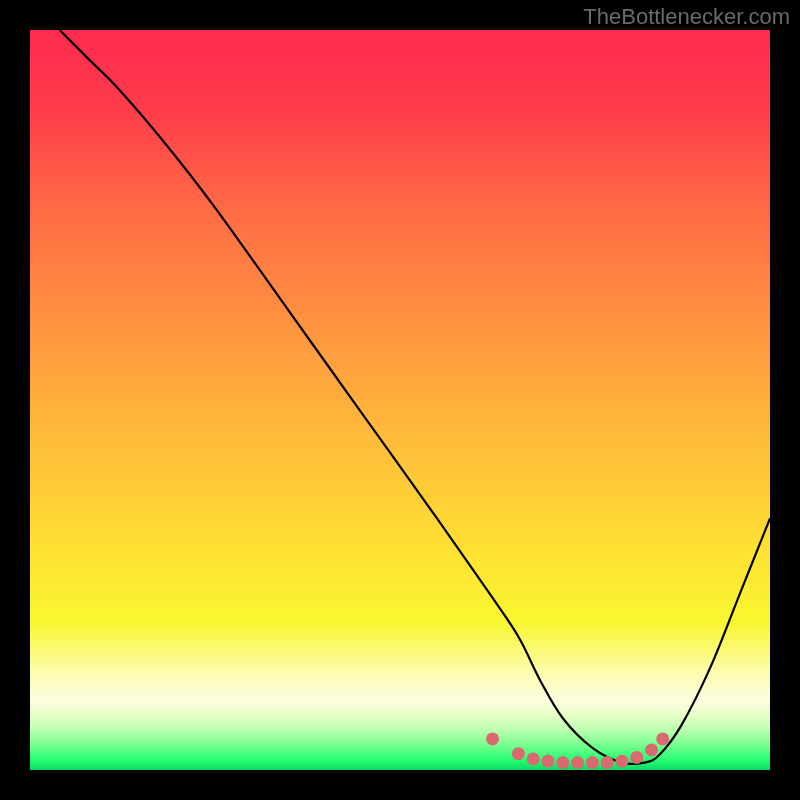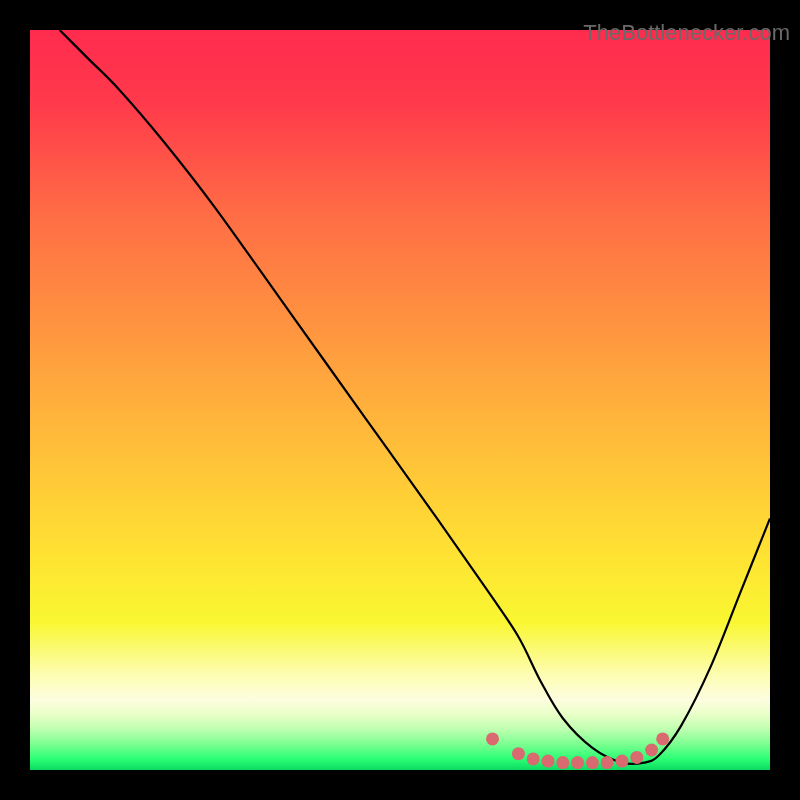--- a/index.html
+++ b/index.html
@@ -6,21 +6,21 @@
     margin: 0;
     padding: 0;
     width: 800px;
     height: 800px;
     background: #000;
     position: relative;
     font-family: Arial, Helvetica, sans-serif;
   }
   .watermark {
     position: absolute;
-    top: 20px;
+    top: 4px;
     right: 10px;
     color: #6a6a6a;
     font-size: 22px;
     font-weight: 500;
     z-index: 10;
   }
   .plot-area {
     position: absolute;
     left: 30px;
     top: 30px;

